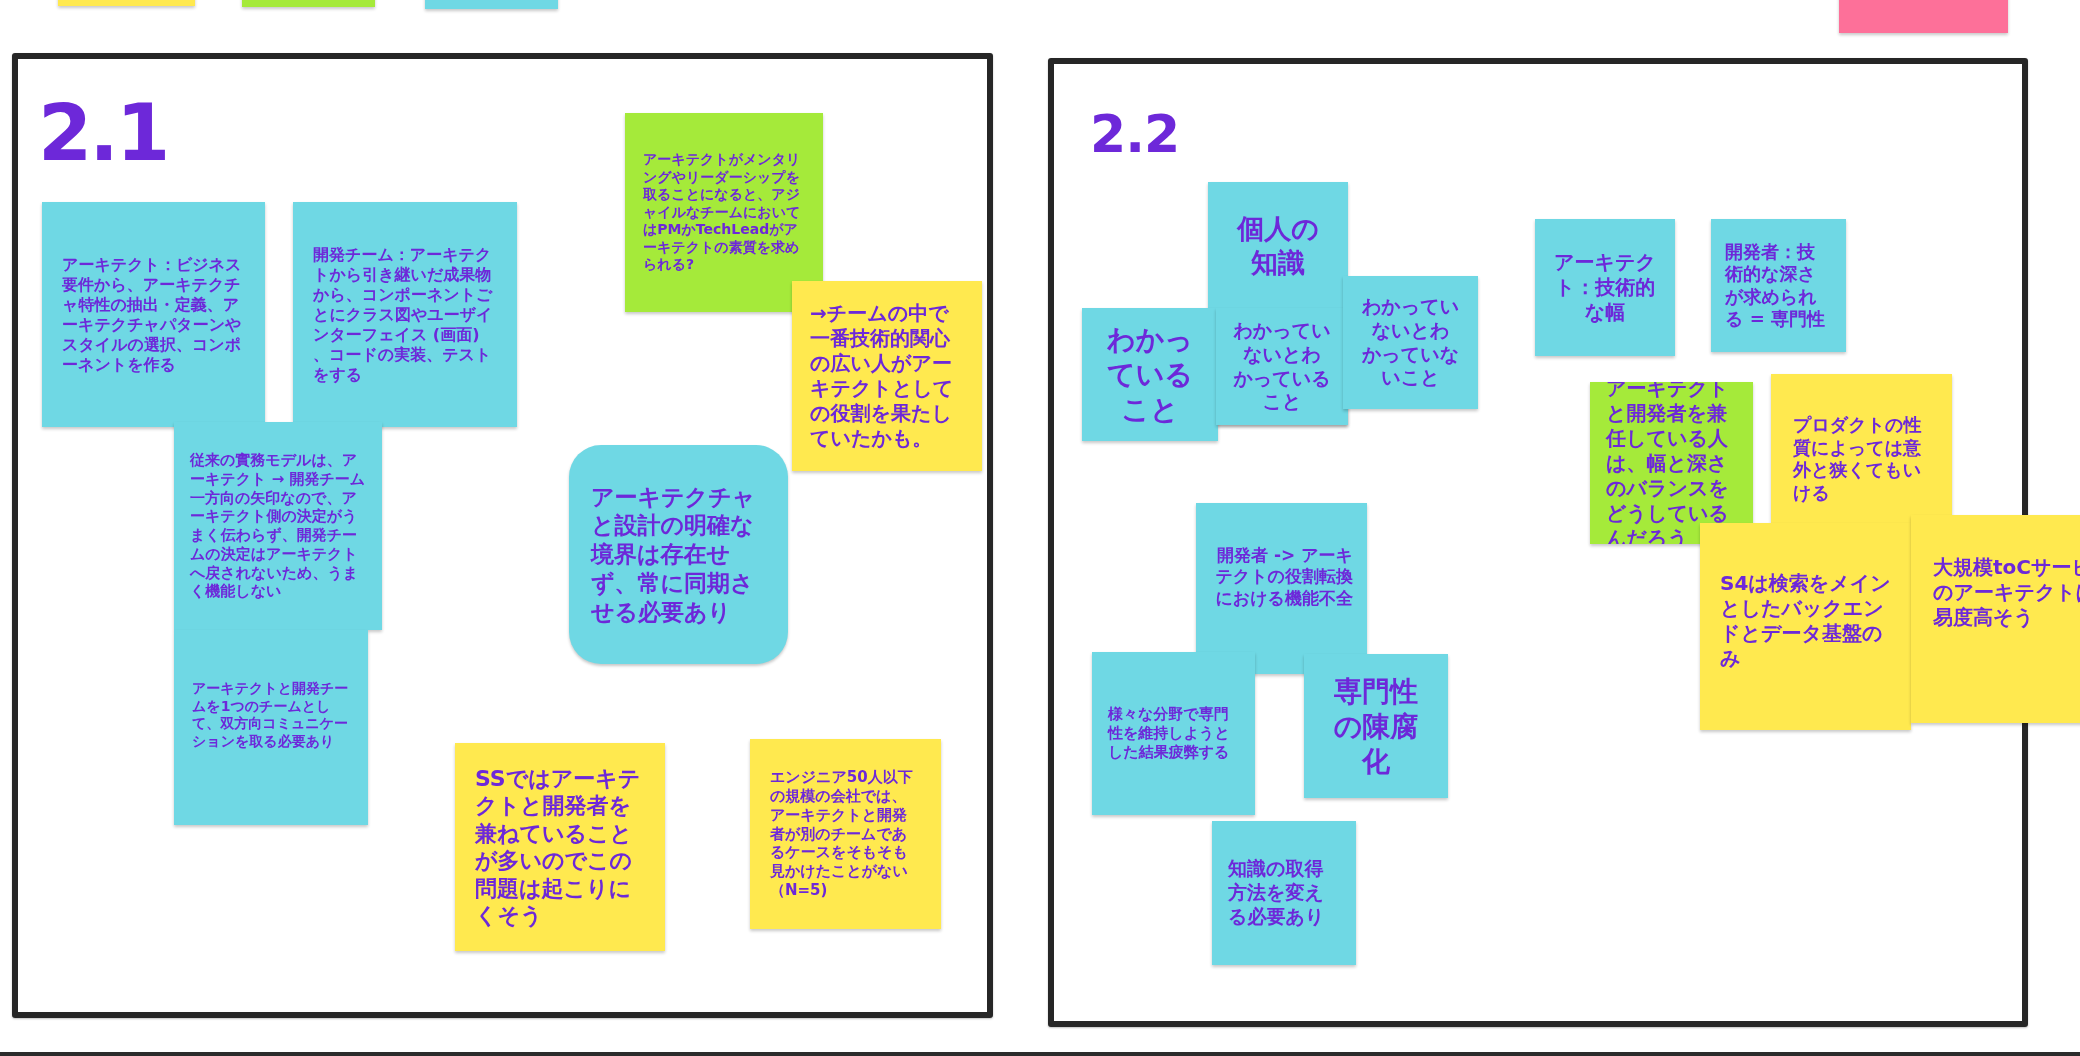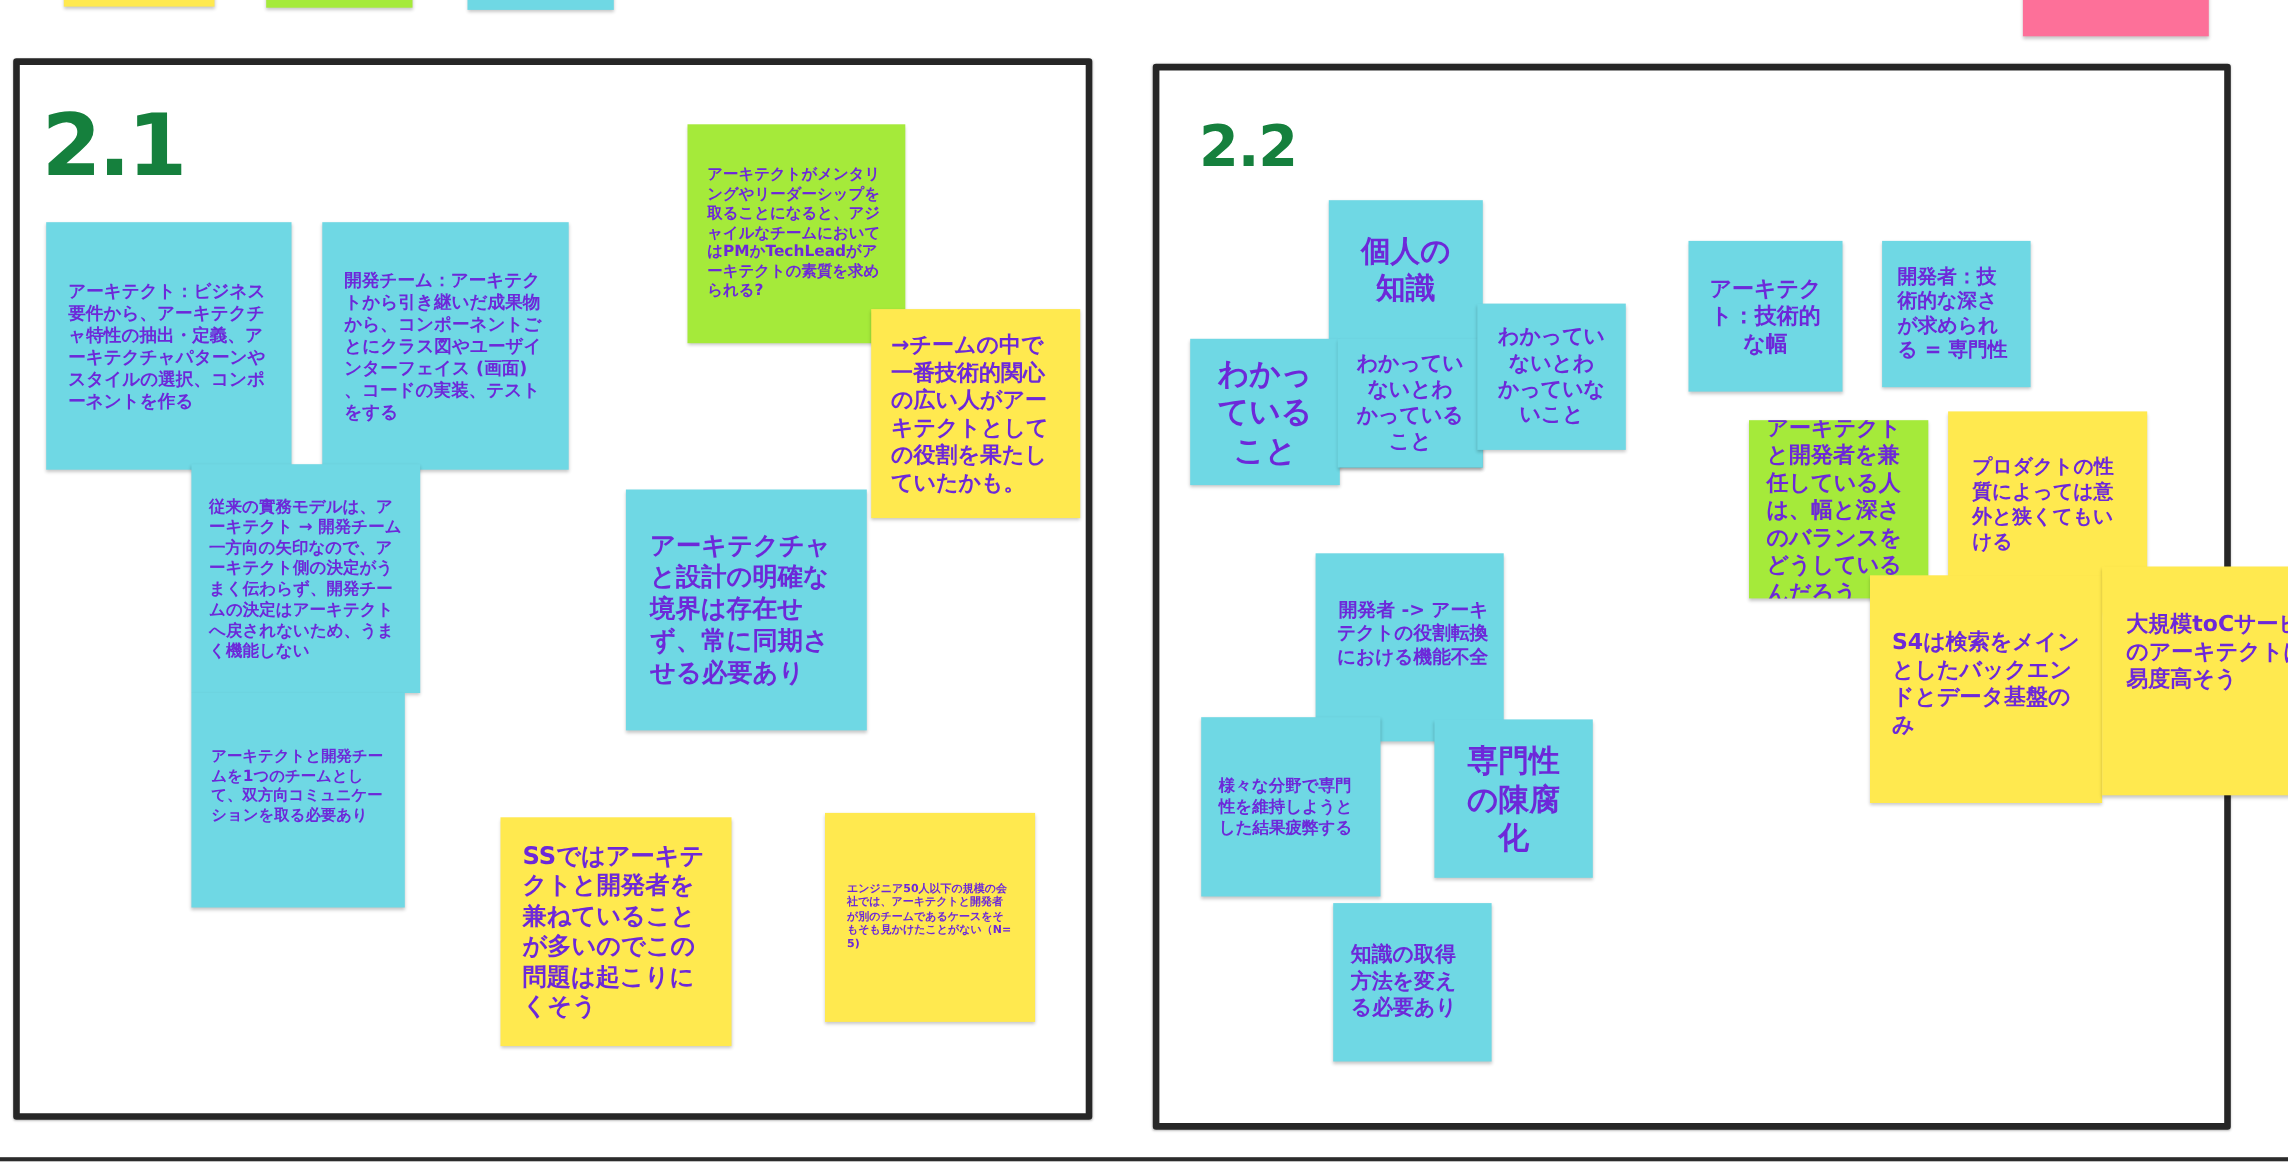--- a/index.html
+++ b/index.html
@@ -7,21 +7,21 @@
     width:2080px; height:1056px; position:relative; overflow:hidden;
     background:#ffffff;
     font-family:"DejaVu Sans", "Liberation Sans", sans-serif;
   }
   .frame {
     position:absolute; box-sizing:border-box;
     border:6px solid #262626; border-radius:3px; background:#fff;
     box-shadow:0 1px 2px rgba(0,0,0,0.25);
   }
   .frame-title {
-    position:absolute; font-weight:bold; color:#15803d;
+    position:absolute; font-weight:bold; color:#6d28d9;
     font-family:"DejaVu Sans", "Liberation Sans", sans-serif;
     letter-spacing:-3px;
   }
   .note {
     position:absolute; box-sizing:border-box;
     box-shadow:0 2px 3px rgba(0,0,0,0.22);
     display:flex; align-items:center; justify-content:flex-start;
     padding:0 20px; overflow:hidden;
     color:#6d28d9; font-weight:bold; line-height:1.25;
     white-space:pre-line; word-break:break-all;
@@ -58,27 +58,27 @@
 </div>
 <div class="note cyan" style="left:174px; top:630px; width:194px; height:195px; font-size:14px; padding:0 18px; align-items:flex-start; padding-top:50px;">
   <span>アーキテクトと開発チームを1つのチームとして、双方向コミュニケーションを取る必要あり</span>
 </div>
 <div class="note green" style="left:625px; top:113px; width:198px; height:199px; font-size:14px; padding:0 18px;">
   <span>アーキテクトがメンタリングやリーダーシップを取ることになると、アジャイルなチームにおいてはPMかTechLeadがアーキテクトの素質を求められる?</span>
 </div>
 <div class="note yellow" style="left:792px; top:281px; width:190px; height:190px; font-size:20px; padding:0 18px;">
   <span>→チームの中で一番技術的関心の広い人がアーキテクトとしての役割を果たしていたかも。</span>
 </div>
-<div class="note cyan" style="left:569px; top:445px; width:219px; height:219px; font-size:23px; padding:0 22px;">
+<div class="note cyan" style="left:569px; top:445px; width:219px; height:219px; font-size:23px; padding:0 22px;border-radius:32px;">
   <span>アーキテクチャと設計の明確な境界は存在せず、常に同期させる必要あり</span>
 </div>
 <div class="note yellow" style="left:455px; top:743px; width:210px; height:208px; font-size:22px; padding:0 20px;">
   <span>SSではアーキテクトと開発者を兼ねていることが多いのでこの問題は起こりにくそう</span>
 </div>
-<div class="note yellow" style="left:750px; top:739px; width:191px; height:190px; font-size:10px; padding:0 20px;">
+<div class="note yellow" style="left:750px; top:739px; width:191px; height:190px; font-size:15px; padding:0 20px;">
   <span>エンジニア50人以下の規模の会社では、アーキテクトと開発者が別のチームであるケースをそもそも見かけたことがない（N=5)</span>
 </div>
 
 <div class="frame" style="left:1048px; top:58px; width:980px; height:969px;"></div>
 <div class="frame-title" style="left:1090px; top:104px; font-size:52px; letter-spacing:-1px;">2.2</div>
 
 <div class="note cyan center" style="left:1208px; top:182px; width:140px; height:243px; font-size:27px; align-items:flex-start; padding:30px 10px 0;">
   <span>個人の
 知識</span>
 </div>

